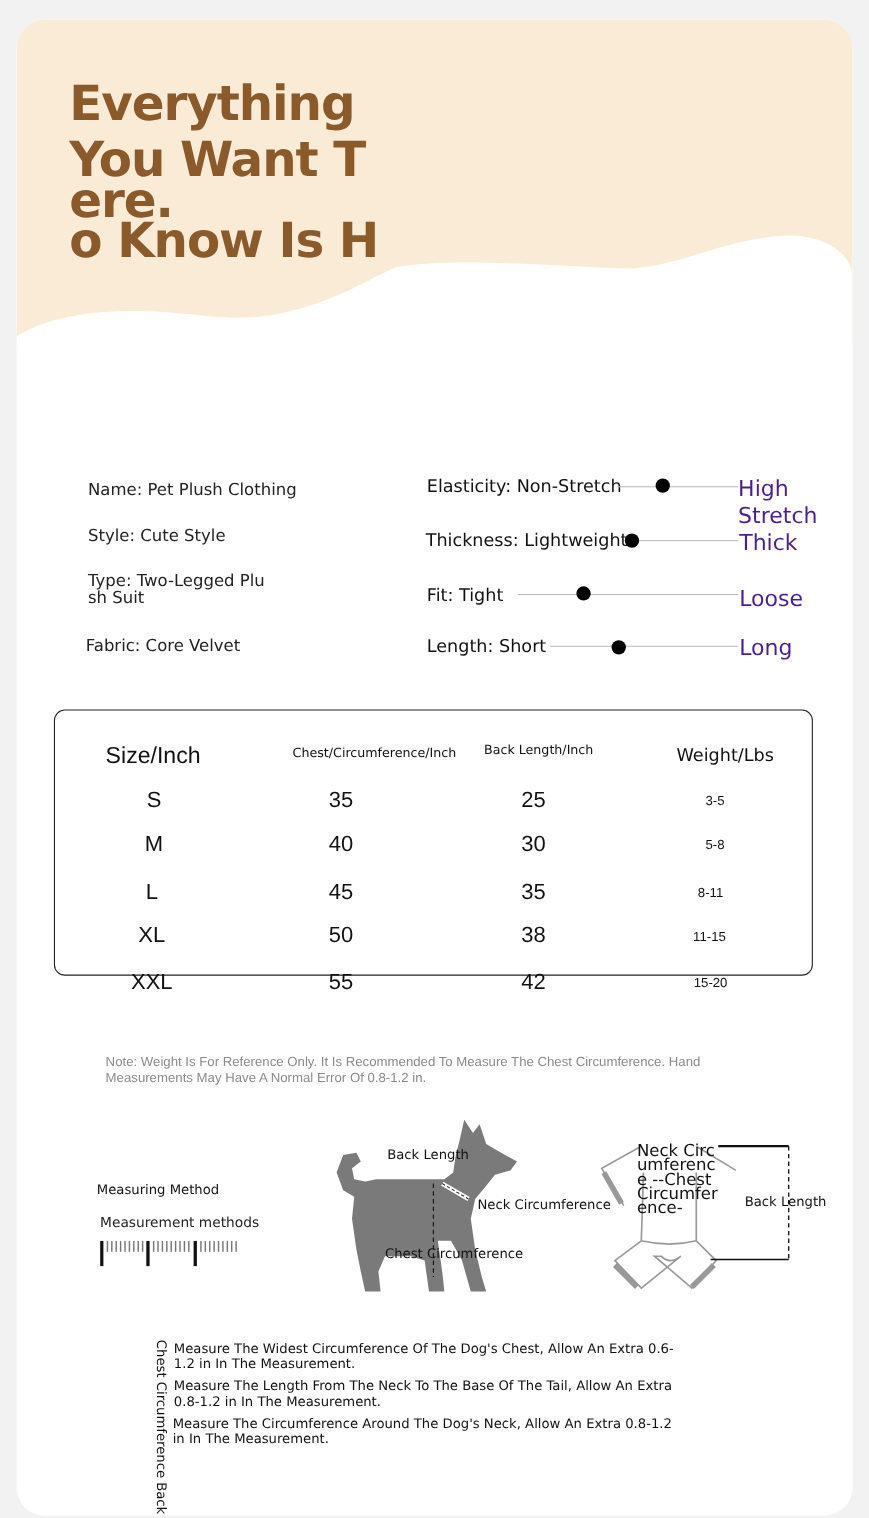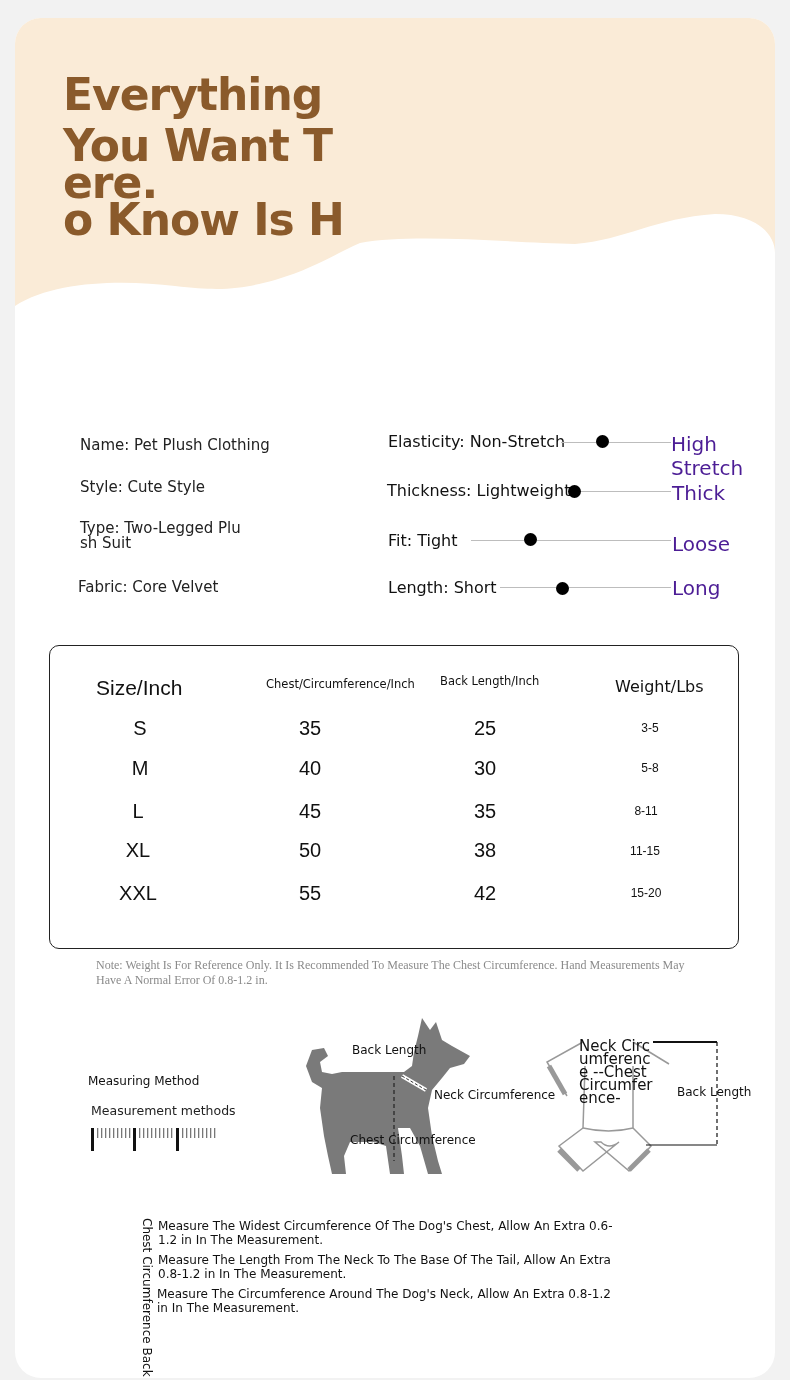--- a/index.html
+++ b/index.html
@@ -31,30 +31,30 @@
   .hero-side span { display: block; }
 
   .attr { position: absolute; font-size: 15px; color: #222; }
   .attr.left { left: 65px; }
   .rating-label { position: absolute; left: 373px; font-size: 16px; color: #111; }
   .rating-track { position: absolute; height: 1px; background: #bdbdbd; }
   .rating-dot { position: absolute; width: 13px; height: 13px; border-radius: 50%; background: #000; }
   .rating-end { position: absolute; left: 656px; font-size: 20px; color: #4c1d95; }
 
   .size-table {
-    position: absolute; left: 34px; top: 627px; width: 690px; height: 304px;
+    position: absolute; left: 34px; top: 627px; width: 690px; height: 242px;
     border: 1.5px solid #222; border-radius: 10px; box-sizing: border-box;
   }
   .th { position: absolute; color: #111; }
   .cell { position: absolute; text-align: center; color: #111; font-family: "Liberation Sans", sans-serif; }
 
   .note {
     position: absolute; left: 81px; top: 940px; width: 600px;
     font-size: 12px; line-height: 15px; color: #8a8a8a;
-    font-family: Liberation Serif, serif;
+    font-family: Liberation Sans, sans-serif;
   }
 
   .mm-title { position: absolute; left: 73px; top: 1056px; font-size: 12px; color: #111; }
   .mm-sub { position: absolute; left: 76px; top: 1085px; font-size: 12.5px; color: #222; }
   .ruler { position: absolute; left: 76px; top: 1110px; width: 130px; height: 24px; }
 
   .dog-label { position: absolute; font-size: 12px; color: #111; }
 
   .suit-text {
     position: absolute; left: 564px; top: 1022px; width: 80px;

